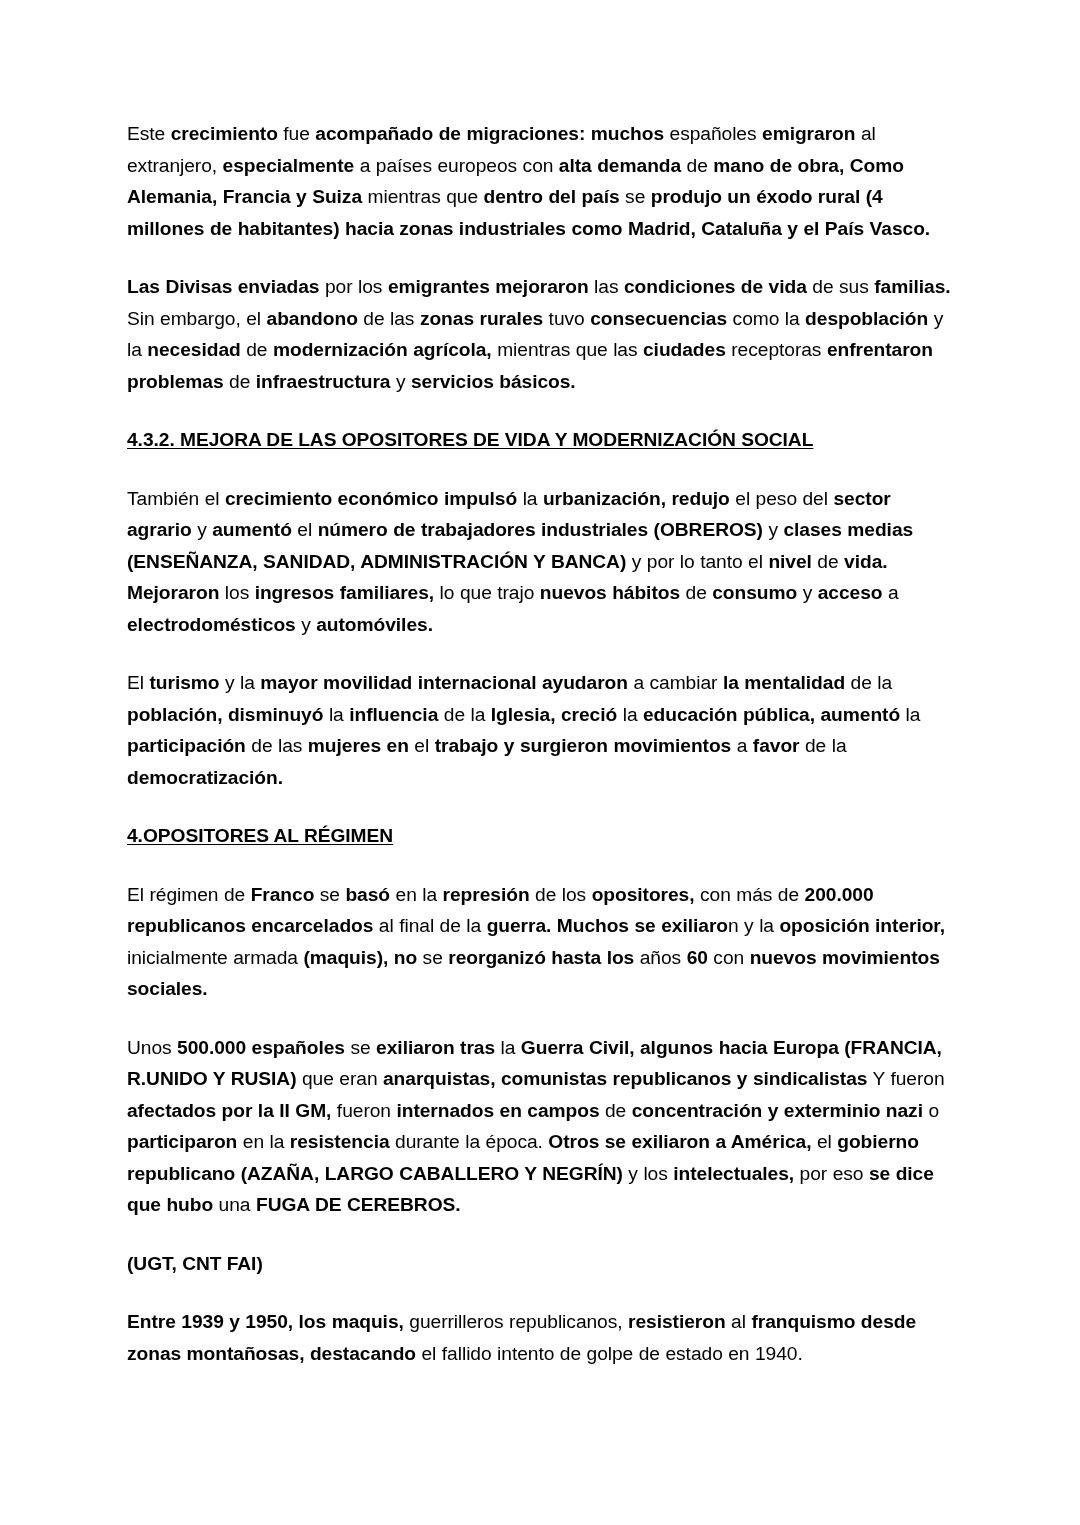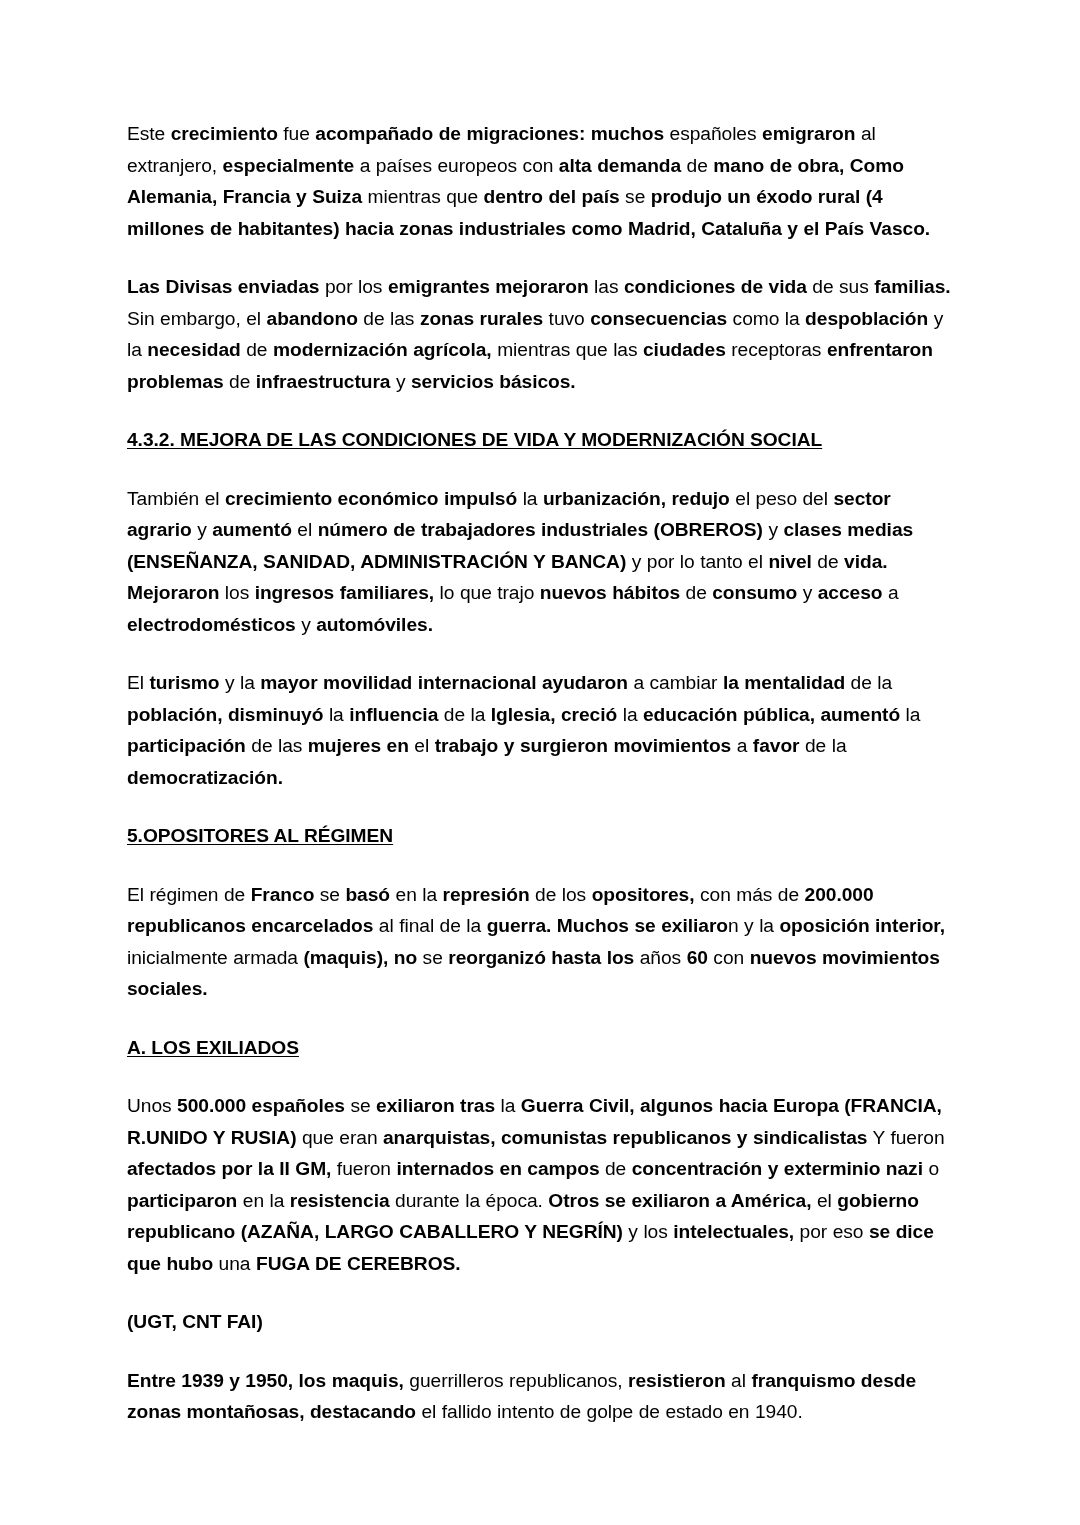--- a/index.html
+++ b/index.html
@@ -56,23 +56,22 @@
   b { font-weight: bold; }
   .reg { font-weight: normal; }
 </style>
 </head>
 <body>
 
 <div class="page">
   <div class="doc-body">
       <p class="para"><span class="reg">Este </span><b>crecimiento</b><span class="reg"> fue </span><b>acompañado de migraciones: muchos</b><span class="reg"> españoles </span><b>emigraron</b><span class="reg"> al extranjero, </span><b>especialmente</b><span class="reg"> a países europeos con </span><b>alta demanda</b><span class="reg"> de </span><b>mano de obra,  Como Alemania, Francia y Suiza</b><span class="reg"> mientras que </span><b>dentro del país</b><span class="reg"> se </span><b>produjo un éxodo rural (4 millones de habitantes) hacia zonas industriales como Madrid, Cataluña y el País Vasco.</b></p>
       <p class="para"><b>Las Divisas enviadas</b><span class="reg"> por los </span><b>emigrantes mejoraron</b><span class="reg"> las </span><b>condiciones de vida</b><span class="reg"> de sus </span><b>familias.</b><span class="reg"> Sin embargo, el </span><b>abandono</b><span class="reg"> de las </span><b>zonas rurales</b><span class="reg"> tuvo </span><b>consecuencias</b><span class="reg"> como la </span><b>despoblación</b><span class="reg"> y la </span><b>necesidad</b><span class="reg"> de </span><b>modernización agrícola,</b><span class="reg"> mientras que las </span><b>ciudades</b><span class="reg"> receptoras </span><b>enfrentaron problemas</b><span class="reg"> de </span><b>infraestructura</b><span class="reg"> y </span><b>servicios básicos.</b></p>
-      <h2 class="heading">4.3.2. MEJORA DE LAS CONDICIONES DE VIDA Y MODERNIZACIÓN SOCIAL</h2>
+      <h2 class="heading">4.3.2. MEJORA DE LAS OPOSITORES DE VIDA Y MODERNIZACIÓN SOCIAL</h2>
       <p class="para"><span class="reg">También el </span><b>crecimiento económico impulsó</b><span class="reg"> la </span><b>urbanización, redujo</b><span class="reg"> el peso del </span><b>sector agrario</b><span class="reg"> y </span><b>aumentó</b><span class="reg"> el </span><b>número de trabajadores industriales (OBREROS)</b><span class="reg"> y </span><b>clases medias (ENSEÑANZA, SANIDAD, ADMINISTRACIÓN Y BANCA)</b><span class="reg"> y por lo tanto el </span><b>nivel</b><span class="reg"> de </span><b>vida. Mejoraron</b><span class="reg"> los </span><b>ingresos familiares,</b><span class="reg"> lo que trajo </span><b>nuevos hábitos</b><span class="reg"> de </span><b>consumo</b><span class="reg"> y </span><b>acceso</b><span class="reg"> a </span><b>electrodomésticos</b><span class="reg"> y </span><b>automóviles.</b></p>
       <p class="para"><span class="reg">El </span><b>turismo</b><span class="reg"> y la </span><b>mayor movilidad internacional ayudaron</b><span class="reg"> a cambiar </span><b>la mentalidad</b><span class="reg"> de la </span><b>población, disminuyó</b><span class="reg"> la </span><b>influencia</b><span class="reg"> de la </span><b>Iglesia, creció</b><span class="reg"> la </span><b>educación pública, aumentó</b><span class="reg"> la </span><b>participación</b><span class="reg"> de las </span><b>mujeres en</b><span class="reg"> el </span><b>trabajo y surgieron movimientos</b><span class="reg"> a </span><b>favor</b><span class="reg"> de la </span><b>democratización.</b></p>
-      <h2 class="heading">5.OPOSITORES AL RÉGIMEN</h2>
+      <h2 class="heading">4.OPOSITORES AL RÉGIMEN</h2>
       <p class="para"><span class="reg">El régimen de </span><b>Franco</b><span class="reg"> se </span><b>basó</b><span class="reg"> en la </span><b>represión</b><span class="reg"> de los </span><b>opositores,</b><span class="reg"> con más de </span><b>200.000 republicanos encarcelados</b><span class="reg"> al final de la </span><b>guerra. Muchos se exiliaro</b><span class="reg">n y la </span><b>oposición interior,</b><span class="reg"> inicialmente armada </span><b>(maquis), no</b><span class="reg"> se </span><b>reorganizó hasta los</b><span class="reg"> años </span><b>60</b><span class="reg"> con </span><b>nuevos movimientos sociales.</b></p>
-      <h2 class="heading">A. LOS EXILIADOS</h2>
       <p class="para"><span class="reg">Unos </span><b>500.000 españoles</b><span class="reg"> se </span><b>exiliaron tras</b><span class="reg"> la </span><b>Guerra Civil, algunos hacia Europa (FRANCIA, R.UNIDO Y RUSIA)</b><span class="reg"> que eran </span><b>anarquistas, comunistas republicanos y sindicalistas</b><span class="reg"> Y fueron </span><b>afectados por la II GM,</b><span class="reg"> fueron </span><b>internados en campos</b><span class="reg"> de </span><b>concentración y exterminio nazi</b><span class="reg"> o </span><b>participaron</b><span class="reg"> en la </span><b>resistencia</b><span class="reg"> durante la época. </span><b>Otros se exiliaron a América,</b><span class="reg"> el </span><b>gobierno republicano (AZAÑA, LARGO CABALLERO Y NEGRÍN)</b><span class="reg"> y los </span><b>intelectuales,</b><span class="reg"> por eso </span><b>se dice que hubo</b><span class="reg"> una </span><b>FUGA DE CEREBROS.</b></p>
       <p class="subline">(UGT, CNT FAI)</p>
       <p class="para"><b>Entre 1939 y 1950, los maquis,</b><span class="reg"> guerrilleros republicanos, </span><b>resistieron</b><span class="reg"> al </span><b>franquismo desde zonas montañosas, destacando</b><span class="reg"> el fallido intento de golpe de estado en 1940.</span></p>
     </div>
 </div>
 
 </body></html>

